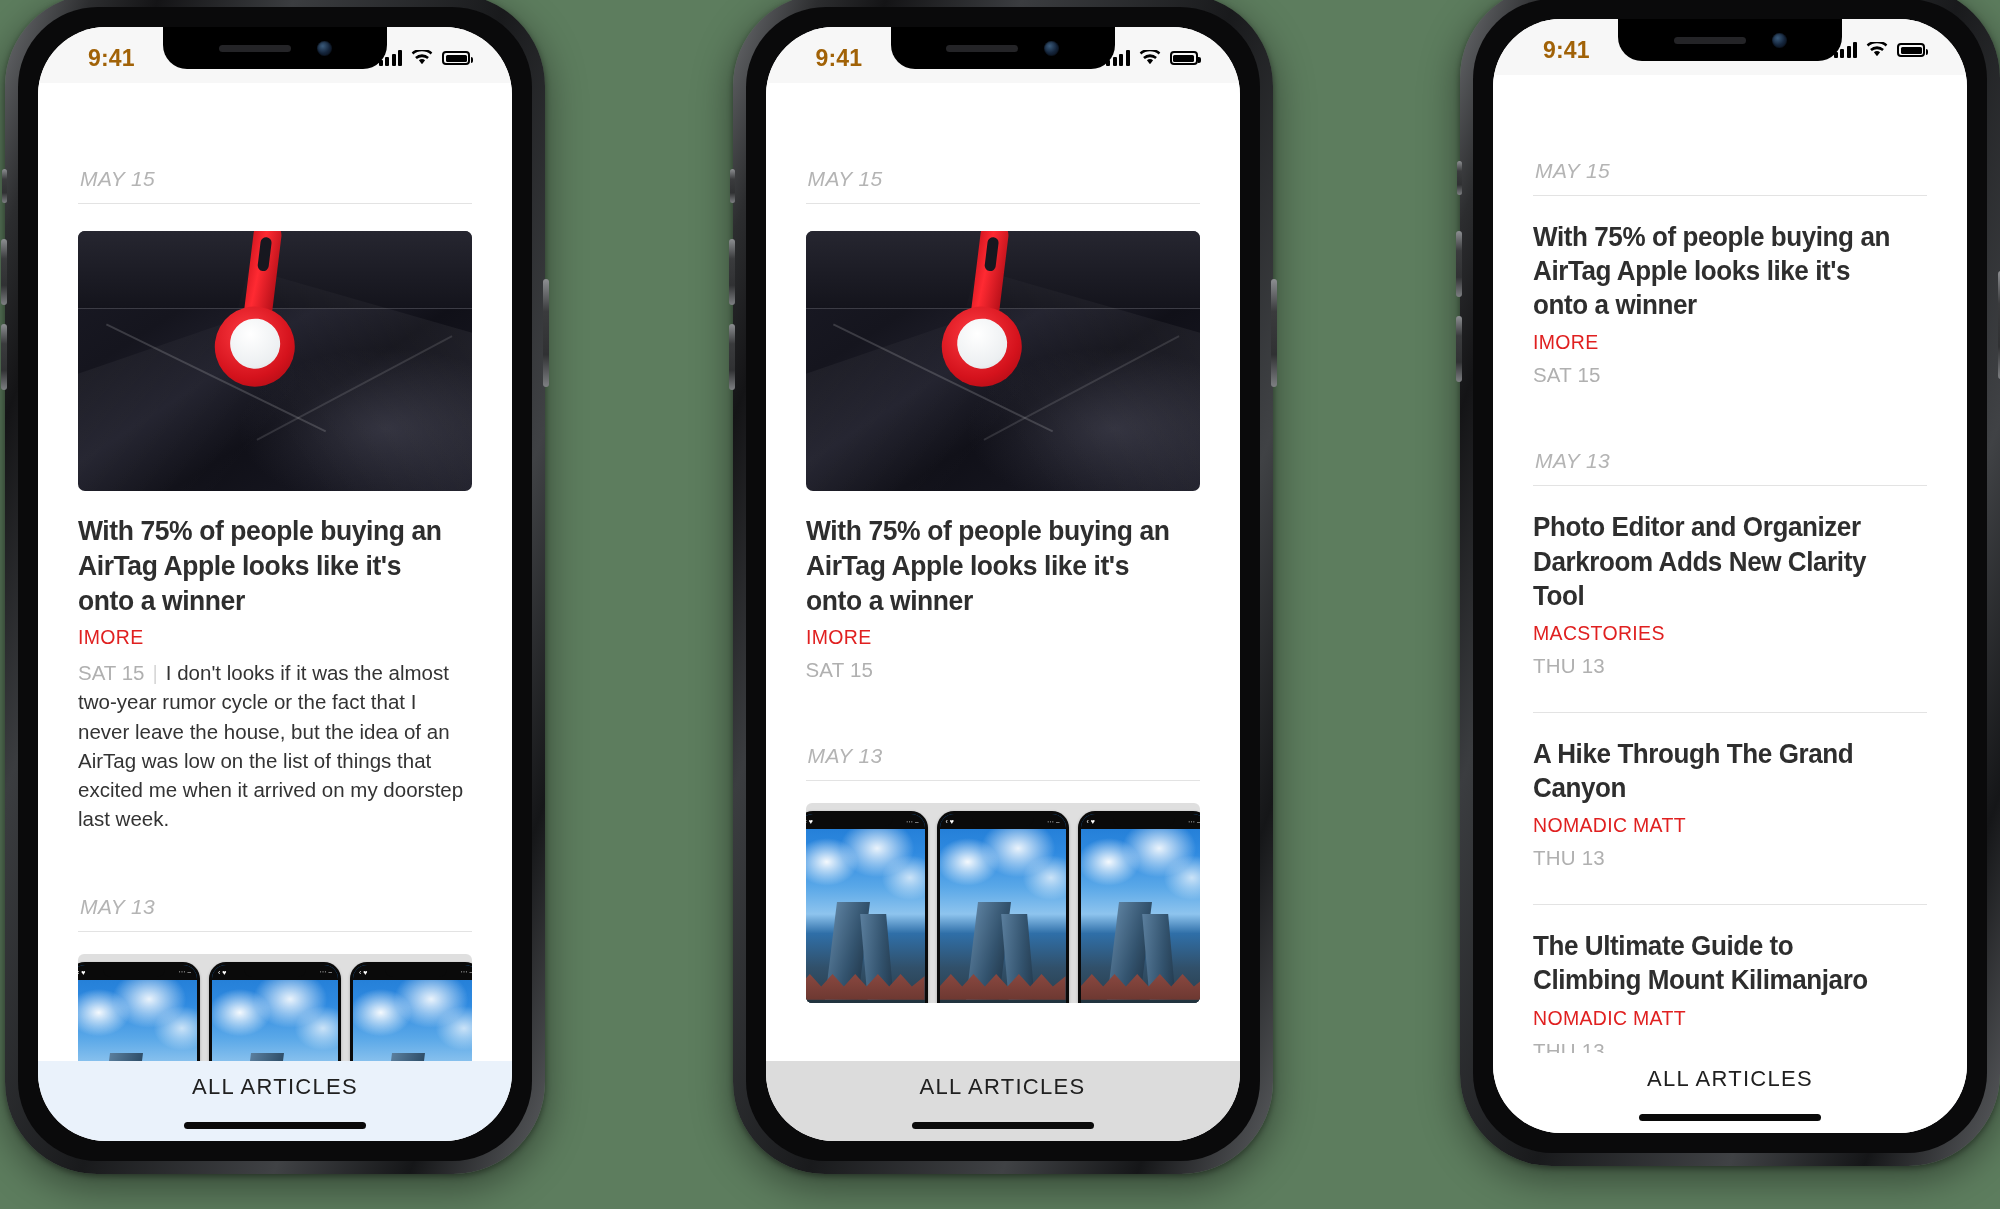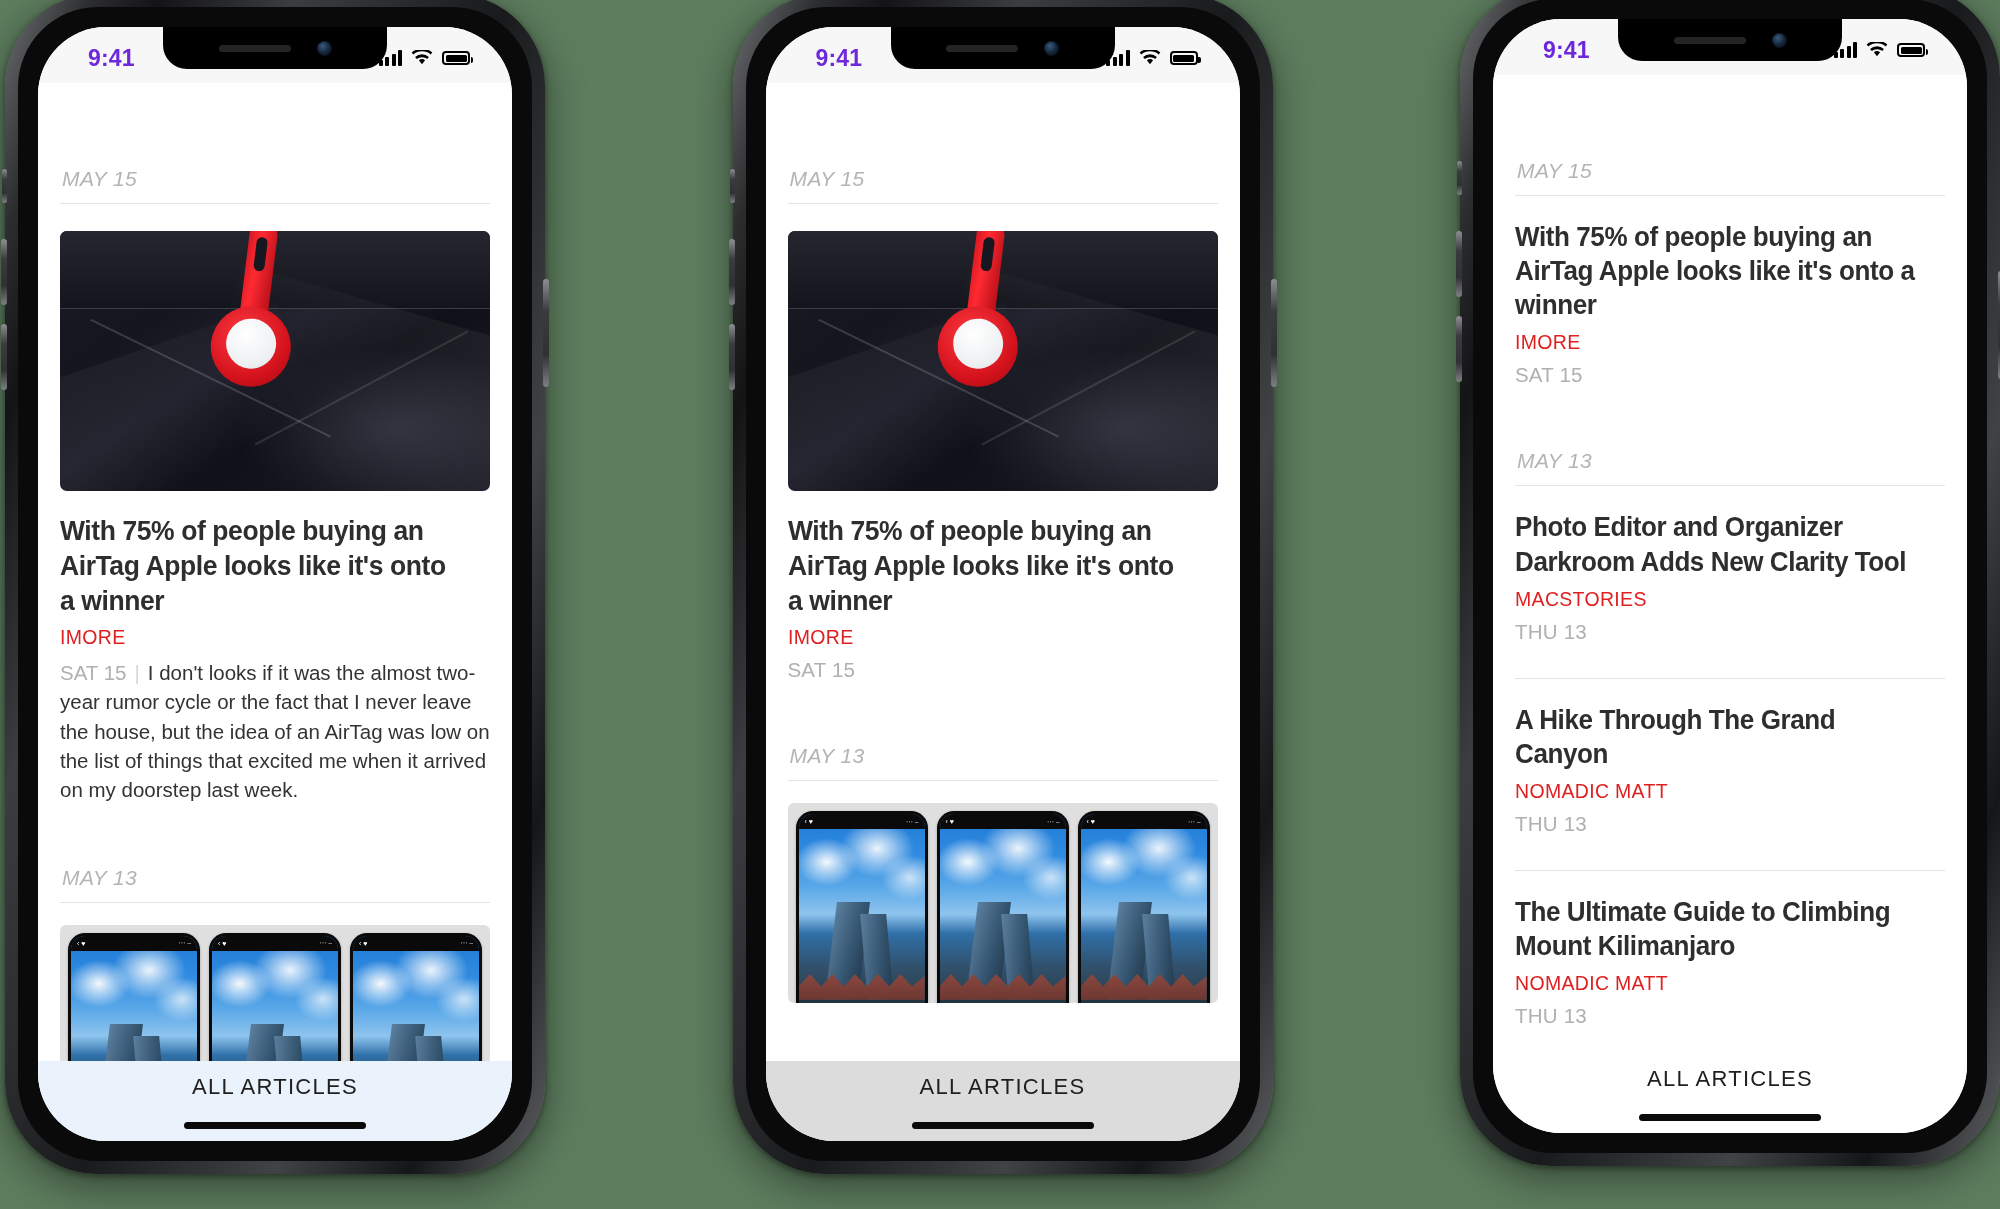--- a/index.html
+++ b/index.html
@@ -94,21 +94,21 @@
     display: flex;
     align-items: center;
     justify-content: space-between;
     padding: 6px 42px 0 50px;
     z-index: 15;
   }
   .sb-time {
     font-size: 23px;
     font-weight: bold;
     letter-spacing: .2px;
-    color: #6d28d9;
+    color: #a16207;
     font-family: "Liberation Sans", sans-serif;
   }
   .sb-right { display: flex; align-items: center; gap: 9px; }
   .bars { display: flex; align-items: flex-end; gap: 2.5px; height: 16px; }
   .bars i { width: 4px; background: #000; border-radius: 1px; display:block; }
   .bars i:nth-child(1){ height: 6px; }
   .bars i:nth-child(2){ height: 9px; }
   .bars i:nth-child(3){ height: 12px; }
   .bars i:nth-child(4){ height: 16px; }
   .batt {
@@ -120,21 +120,21 @@
     width:2.5px; height:6px; background:#000; border-radius:0 2px 2px 0;
   }
   .batt span { display:block; height:100%; background:#000; border-radius:1.5px; }
 
   
   .content {
     flex: 1 1 auto;
     background: #fff;
     overflow: hidden;
     position: relative;
-    padding: 0 22px;
+    padding: 0 40px;
   }
   .content.pad-top-lg { padding-top: 84px; }
   .content.pad-top-sm { padding-top: 84px; }
 
   .daylabel {
     font-style: italic;
     font-size: 21px;
     color: #b4b4b4;
     letter-spacing: .4px;
     padding: 0 0 12px 2px;

